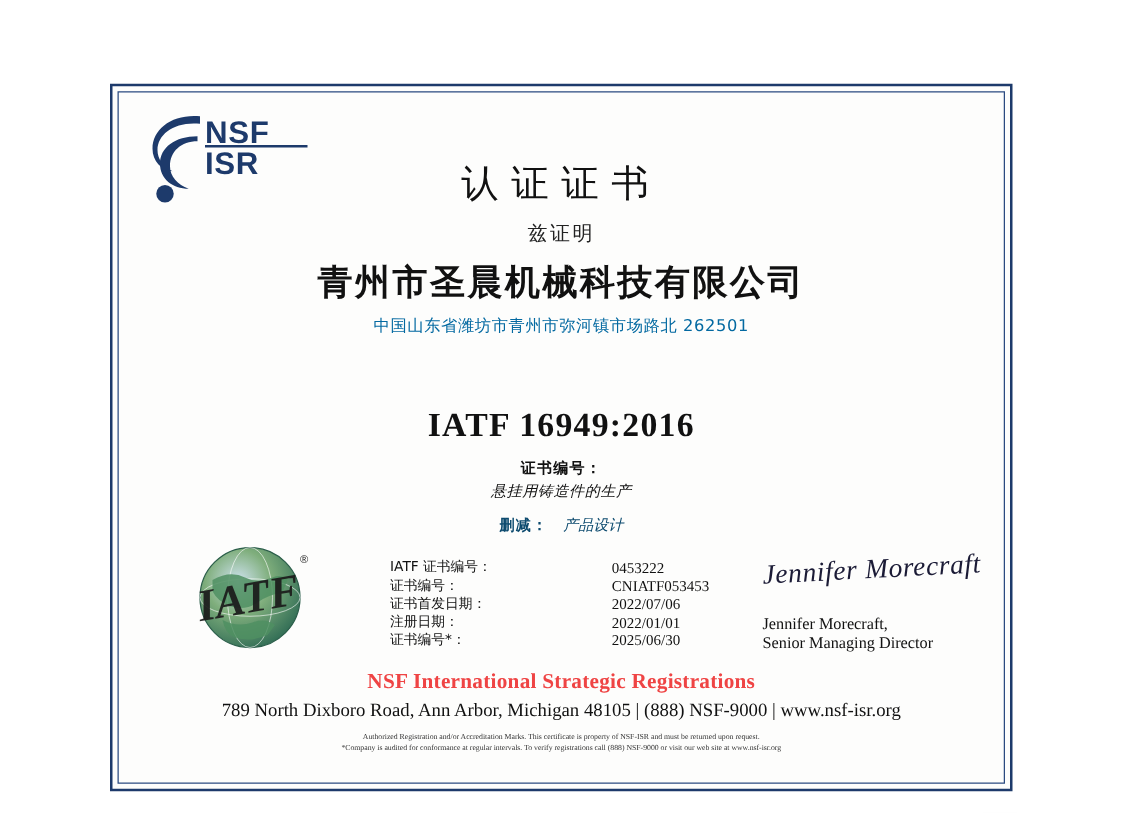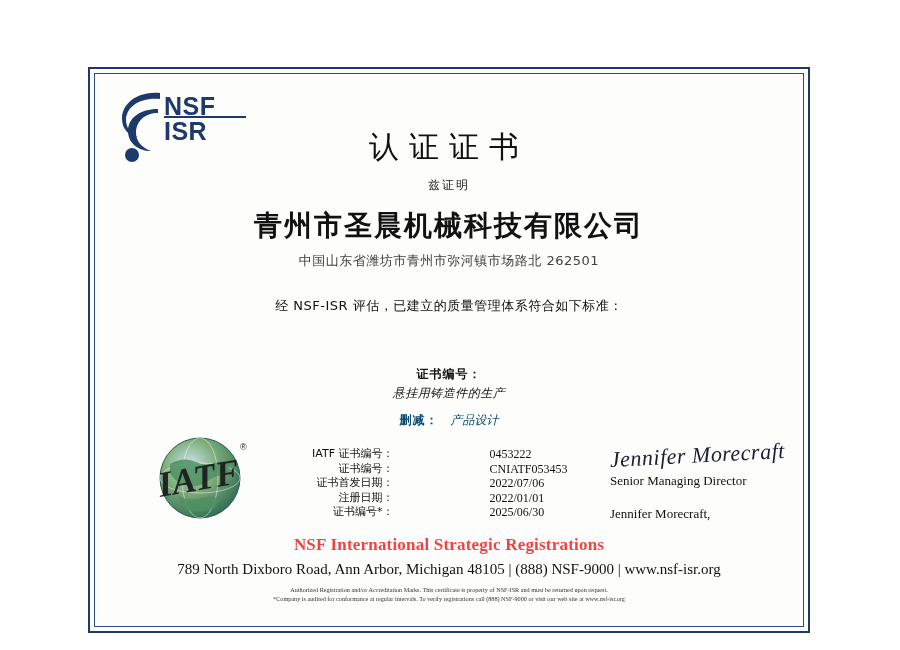--- a/index.html
+++ b/index.html
@@ -106,21 +106,21 @@
     letter-spacing: 10px;
     color: #111111;
   }
   .subtitle-cn {
     position: absolute;
     left: 0;
     right: 0;
     top: 108px;
     text-align: center;
     font-family: "DejaVu Sans", sans-serif;
-    font-size: 12px;
+    font-size: 16px;
     letter-spacing: 2px;
     color: #222222;
   }
   .company-cn {
     position: absolute;
     left: 0;
     right: 0;
     top: 138px;
     text-align: center;
     font-family: "DejaVu Sans", sans-serif;
@@ -131,21 +131,21 @@
   }
   .address-cn {
     position: absolute;
     left: 0;
     right: 0;
     top: 183px;
     text-align: center;
     font-family: "DejaVu Sans", sans-serif;
     font-size: 13px;
     letter-spacing: 0.5px;
-    color: #404040;
+    color: #0369a1;
   }
   .statement-cn {
     position: absolute;
     left: 0;
     right: 0;
     top: 228px;
     text-align: center;
     font-family: "DejaVu Sans", sans-serif;
     font-size: 13px;
     letter-spacing: 0.5px;
@@ -219,21 +219,20 @@
   .details table {
     border-collapse: collapse;
   }
   .details td {
     padding: 0;
     white-space: nowrap;
     vertical-align: top;
   }
   .details td.k {
     padding-right: 96px;
-    text-align: right;
   }
   .details td.v {
     font-family: "Liberation Serif", serif;
     font-size: 12px;
   }
 
   
   .signature {
     position: absolute;
     left: 520px;
@@ -329,21 +328,21 @@
         <path d="M30 72 q12 6 24 2 q10 -4 18 2 l-6 8 q-14 6 -26 2 q-8 -3 -10 -14 Z" fill="#4f8f62" opacity="0.85"></path>
         <text x="52" y="66" text-anchor="middle" font-family="Liberation Serif, serif" font-style="italic" font-weight="bold" font-size="36" fill="#1b1b1b" opacity="0.92" transform="rotate(-10 52 62)">IATF</text>
         <text x="92" y="26" font-family="Liberation Sans, sans-serif" font-size="9" fill="#1b1b1b">®</text>
       </svg>
     </div>
 
     <div class="title-cn">认证证书</div>
     <div class="subtitle-cn">兹证明</div>
     <div class="company-cn">青州市圣晨机械科技有限公司</div>
     <div class="address-cn">中国山东省潍坊市青州市弥河镇市场路北 262501</div>
-    <div class="statement-cn">经 NSF-ISR 评估，已建立的质量管理体系符合如下标准：</div>
+    <div class="standard">IATF 16949:2016</div>
 
     <div class="scope-label">证书编号：</div>
     <div class="scope-value">悬挂用铸造件的生产</div>
 
     <div class="exclusion-line">
       <b>删减：</b><i>产品设计</i>
     </div>
 
     <div class="details">
       <table>
@@ -367,22 +366,22 @@
           <tr>
             <td class="k">证书编号*：</td>
             <td class="v">2025/06/30</td>
           </tr>
         </tbody>
       </table>
     </div>
 
     <div class="signature">
       <div class="sig-mark">Jennifer Morecraft</div>
+      <div class="sig-name">Jennifer Morecraft,</div>
       <div class="sig-name" style="margin-top:0;">Senior Managing Director</div>
-      <div class="sig-name">Jennifer Morecraft,</div>
     </div>
 
     <div class="footer-org">NSF International Strategic Registrations</div>
     <div class="footer-addr">789 North Dixboro Road, Ann Arbor, Michigan 48105 | (888) NSF-9000 | www.nsf-isr.org</div>
     <div class="footer-fine">
       <div>Authorized Registration and/or Accreditation Marks. This certificate is property of NSF-ISR and must be returned upon request.</div>
       <div>*Company is audited for conformance at regular intervals. To verify registrations call (888) NSF-9000 or visit our web site at www.nsf-isr.org</div>
     </div>
 
   </div>

